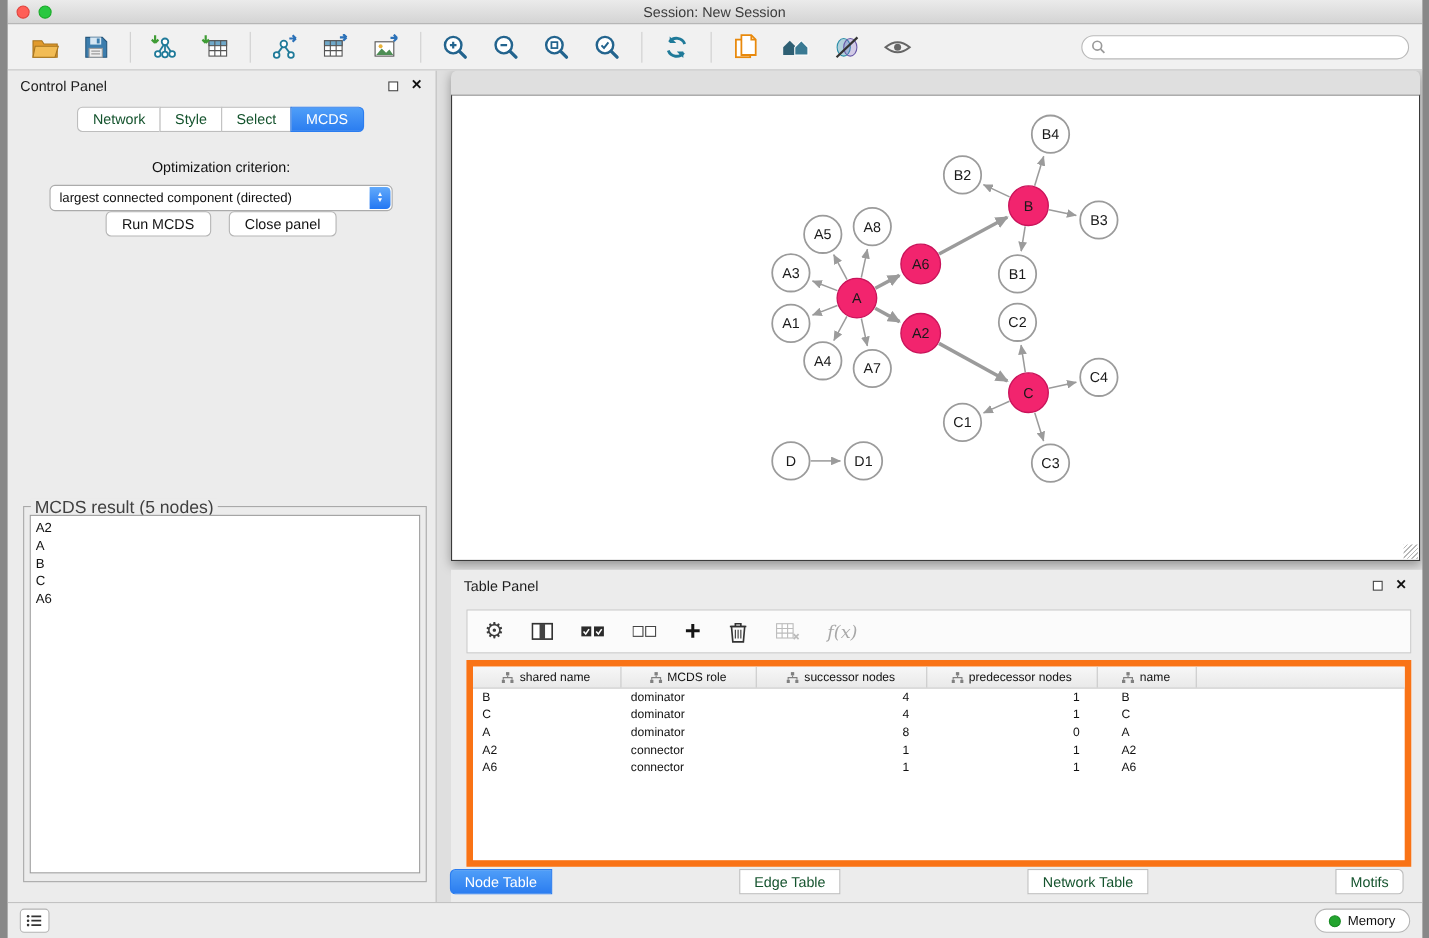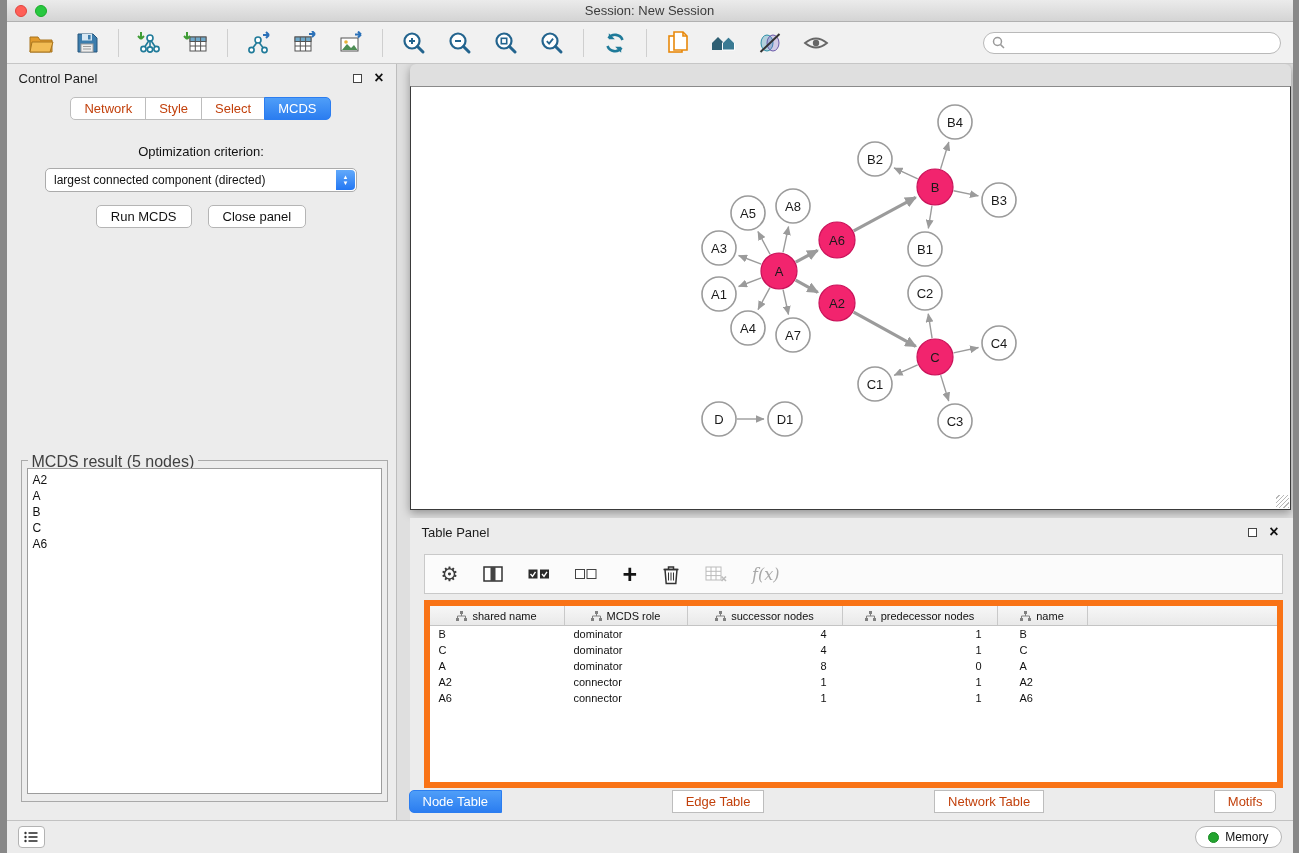--- a/index.html
+++ b/index.html
@@ -25,28 +25,28 @@
 
 .main{position:absolute;top:64px;left:0;right:0;bottom:33px;background:#dfdfdf}
 
 
 .control-panel{position:absolute;left:0;top:0;bottom:0;width:390px;background:#ececec;border-right:1px solid #bdbdbd}
 .panel-header{height:28px;display:flex;align-items:center;padding:0 12px;font-size:13px;color:#1c1c1c}
 .ph-icons{margin-left:auto;display:flex;gap:12px;align-items:center}
 .float-box{width:9px;height:9px;border:1.5px solid #444;background:#fff}
 .close-x{font-size:16px;font-weight:bold;color:#111;line-height:12px}
 .ctabs{display:flex;justify-content:center;margin-top:5px}
-.tab{font-size:13px;padding:3px 13px;background:#fff;border:1px solid #bdbdbd;margin-left:-1px;color:#c2410c;white-space:nowrap}
+.tab{font-size:13px;padding:3px 13px;background:#fff;border:1px solid #bdbdbd;margin-left:-1px;color:#14532d;white-space:nowrap}
 .tab:first-child{border-radius:5px 0 0 5px}
 .tab:last-child{border-radius:0 5px 5px 0}
 .tab.active{background:linear-gradient(#4f9ef8,#2b7df0);border-color:#2b7df0;color:#fff}
 .opt-label{text-align:center;font-size:13px;margin-top:24px;color:#111}
 .combo{position:relative;margin:9px auto 0;width:312px;height:24px;border:1px solid #ababab;border-radius:5px;background:#fff;display:flex;align-items:center;font-size:12px;padding-left:8px;color:#111}
 .stepper{position:absolute;right:1px;top:1px;bottom:1px;width:19px;border-radius:0 4px 4px 0;background:linear-gradient(#62aafb,#2377f3);display:flex;flex-direction:column;align-items:center;justify-content:center;color:#fff;font-size:6px;line-height:6px}
-.btn-row{display:flex;justify-content:center;gap:16px;margin-top:13px}
+.btn-row{display:flex;justify-content:center;gap:16px;}
 .btn{font-size:13px;background:#fff;border:1px solid #b5b5b5;border-radius:5px;padding:3px 14px;color:#111}
 .result-group{position:absolute;left:14px;right:8px;top:396px;bottom:18px;border:1px solid #a9a9a9}
 .result-legend{position:absolute;top:-8px;left:6px;background:#ececec;padding:0 4px;font-size:16px;color:#404040}
 .result-list{position:absolute;left:5px;right:5px;top:7px;bottom:7px;background:#fff;border:1px solid #9c9c9c;padding:3px 5px;overflow:auto}
 .result-item{font-size:12px;line-height:16px;color:#111}
 
 
 .right{position:absolute;left:403px;top:0;right:0;bottom:0}
 
 

